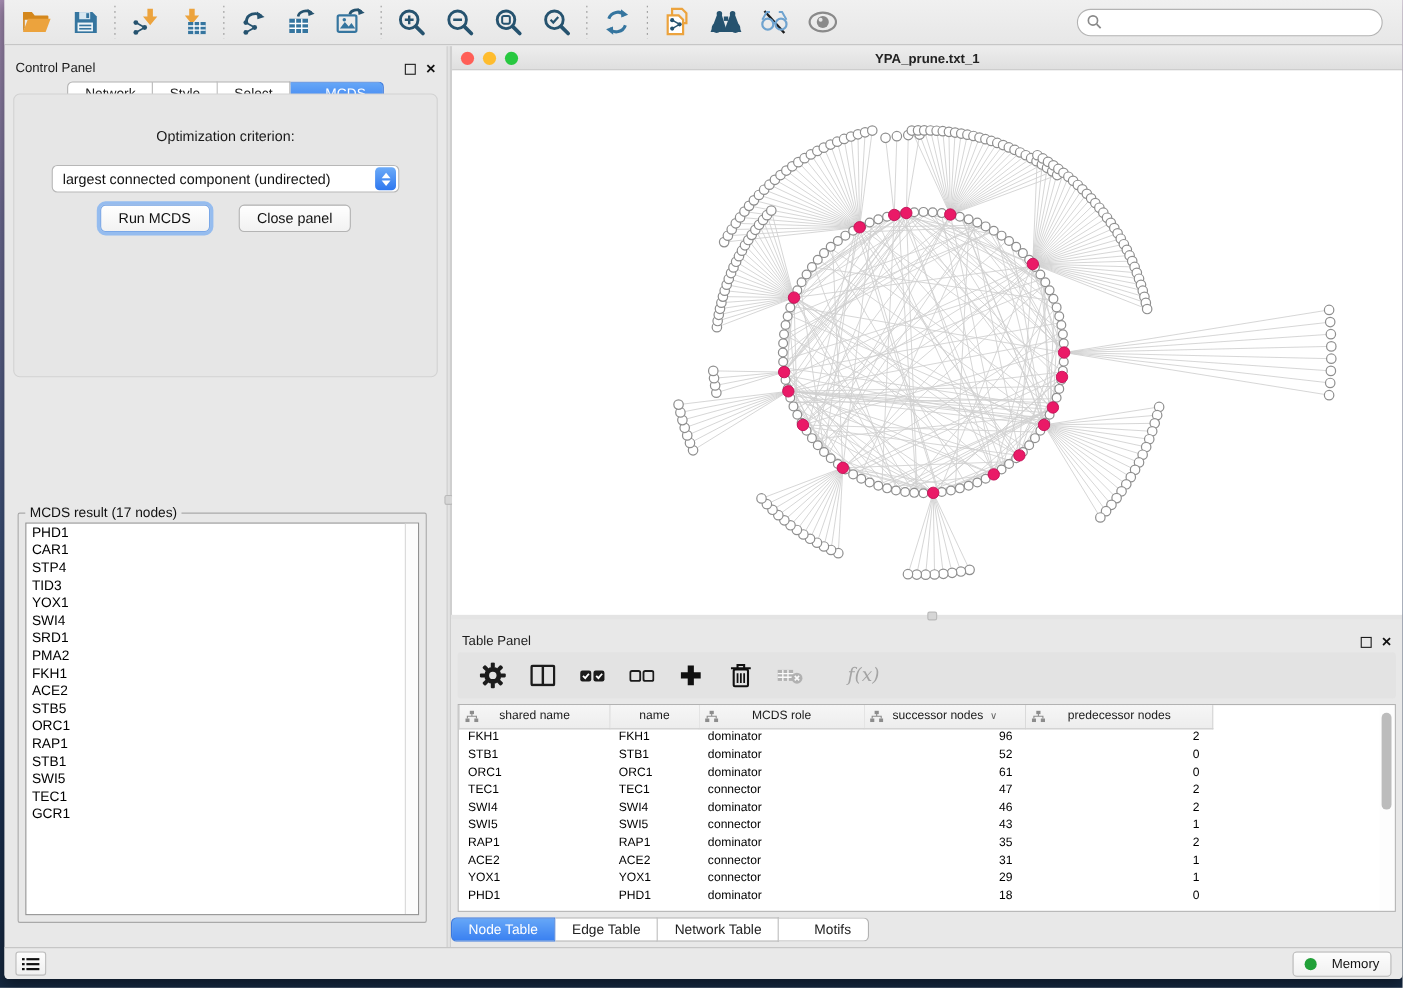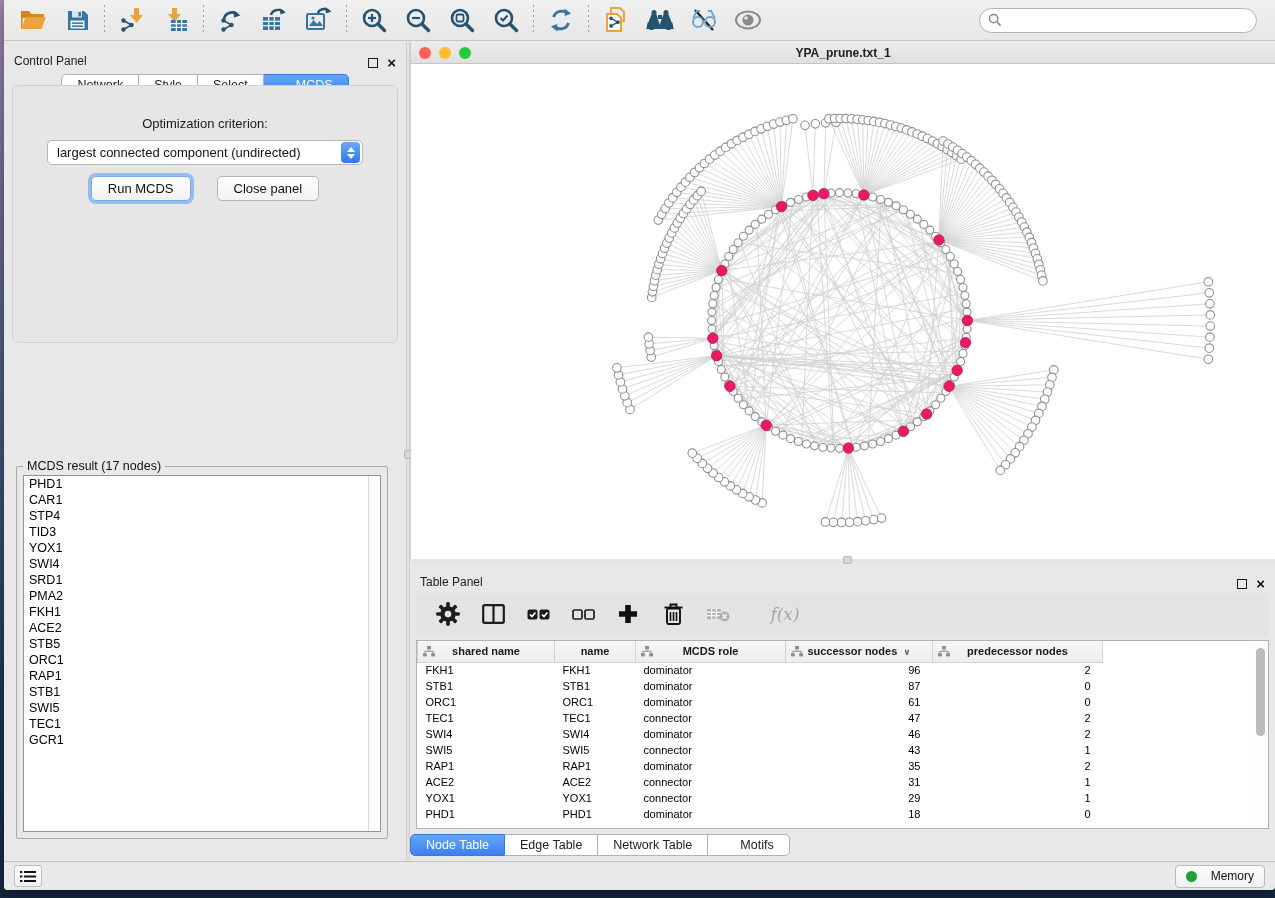--- a/index.html
+++ b/index.html
@@ -41,21 +41,21 @@
   .seg-tabs { display:flex; }
   .seg-tab { height:22px; display:flex; align-items:center; padding:0 15px; font-size:12.5px;
     background:#fff; border:1px solid #b2b2b2; border-left:none; color:#222; cursor:pointer; }
   .seg-tab:first-child { border-left:1px solid #b2b2b2; border-radius:5px 0 0 5px; }
   .seg-tab:last-child { border-radius:0 5px 5px 0;padding-left:32px; }
   .seg-tab.active { background:linear-gradient(#66a7f7,#3a80f1); color:#fff; border-color:#3a78dd; }
 
   .cp-card { margin:-11px 8px 0 8px; padding-top:26px; height:258px;
     background:#e6e6e6; border:1px solid #d2d2d2; border-radius:6px; z-index:-0; }
   .opt-label { text-align:center; font-size:13px; color:#1a1a1a; margin-top:4px; }
-  .select-row { display:flex; justify-content:center; margin-top:9px; }
+  .select-row { display:flex; justify-content:center; margin-top:19px; }
   .select-box { width:316px; height:25px; background:#fff; border:1px solid #b7b7b7; border-radius:5px;
     display:flex; align-items:center; position:relative; cursor:pointer; }
   .select-value { font-size:13px; color:#111; padding-left:9px; flex:1; white-space:nowrap; }
   .select-stepper { width:19px; height:21px; margin-right:2px; border-radius:4px;
     background:linear-gradient(#6cabf8,#2e77ef); display:flex; flex-direction:column;
     align-items:center; justify-content:center; gap:2px; }
   .chev-up { width:0; height:0; border-left:4px solid transparent; border-right:4px solid transparent;
     border-bottom:5px solid #fff; }
   .chev-down { width:0; height:0; border-left:4px solid transparent; border-right:4px solid transparent;
     border-top:5px solid #fff; }
@@ -102,21 +102,21 @@
   .tp-toolbar { margin:4px 6px 5px 6px; height:42px; background:#e3e3e3; border-radius:3px;
     display:flex; align-items:center; gap:21px; padding-left:20px; }
   .tp-btn { background:none; border:none; display:flex; align-items:center; justify-content:center;
     width:24px; height:24px; cursor:pointer; }
   .fx { font-family:"DejaVu Serif","Liberation Serif",serif; font-style:italic; font-size:17px; color:#9a9a9a;margin-left:44px; }
 
   .tbl-wrap { margin:0 6px; height:189px; background:#fff; border:1px solid #b2b2b2;
     position:relative; overflow:hidden; }
   table.node-table { border-collapse:collapse; table-layout:fixed; }
   .node-table th { height:21px; background:linear-gradient(#f6f6f6,#ededed);
-    border:1px solid #d2d2d2; border-top:none; font-size:11px; font-weight:700; color:#1a1a1a;
+    border:1px solid #d2d2d2; border-top:none; font-size:11px; font-weight:400; color:#1a1a1a;
     text-align:center; position:relative; padding:0 4px; white-space:nowrap; cursor:pointer; }
   .node-table th .tree-ic { position:absolute; left:5px; top:5px; }
   .sort-ic { color:#666; font-size:9px; margin-left:6px; }
   .node-table td { height:16px; font-size:11px; color:#000; padding:0 8px; white-space:nowrap;
     overflow:hidden; }
   .node-table td.num { text-align:right; padding-right:12px; }
   .tbl-scroll { position:absolute; top:1px; right:1px; bottom:1px; width:13px; background:#fdfdfd; }
   .tbl-thumb { position:absolute; top:6px; right:2px; width:9px; height:88px;
     background:#bcbcbc; border-radius:5px; }
 
@@ -1174,21 +1174,21 @@
                   <td>FKH1</td>
                   <td>FKH1</td>
                   <td>dominator</td>
                   <td class="num">96</td>
                   <td class="num">2</td>
                 </tr>
                 <tr>
                   <td>STB1</td>
                   <td>STB1</td>
                   <td>dominator</td>
-                  <td class="num">87</td>
+                  <td class="num">52</td>
                   <td class="num">0</td>
                 </tr>
                 <tr>
                   <td>ORC1</td>
                   <td>ORC1</td>
                   <td>dominator</td>
                   <td class="num">61</td>
                   <td class="num">0</td>
                 </tr>
                 <tr>

